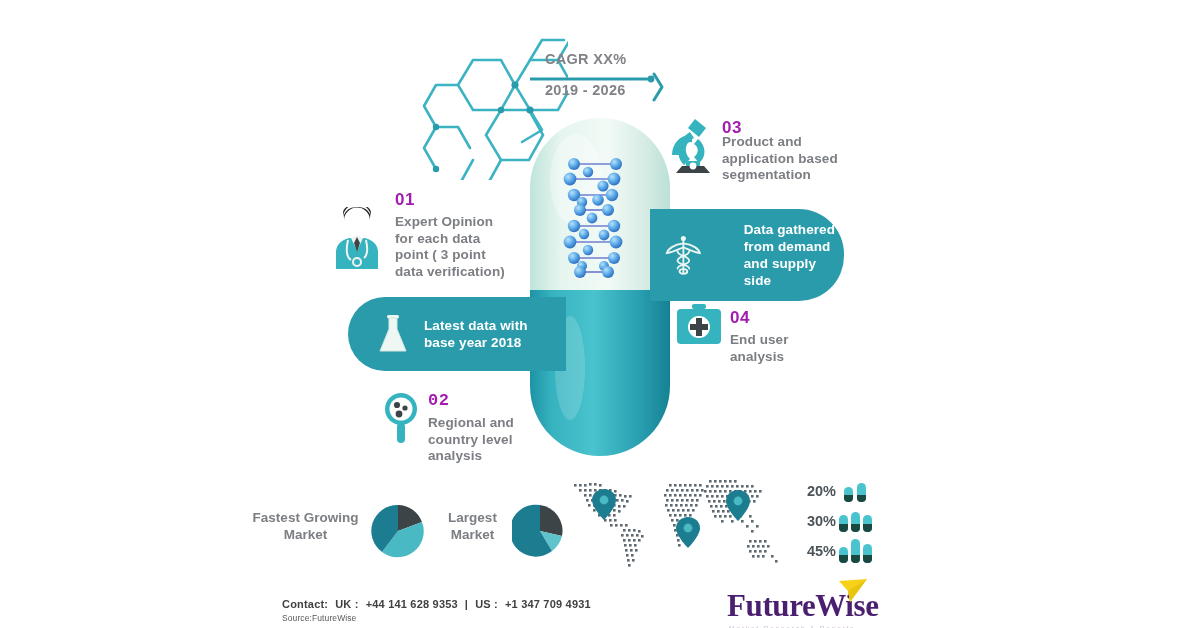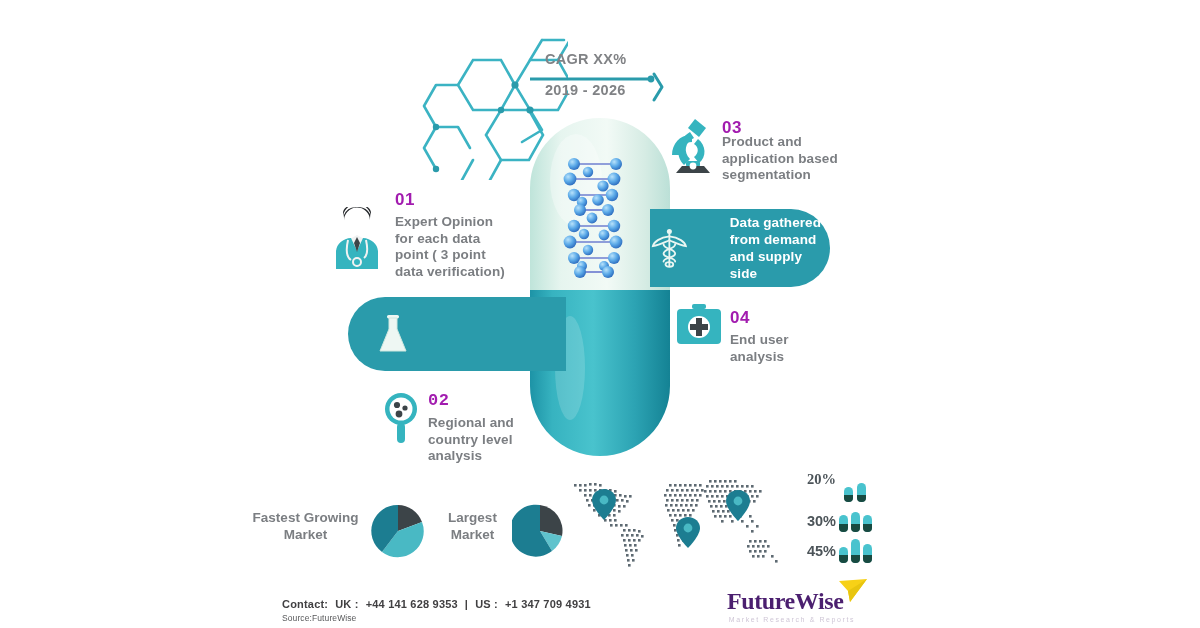--- a/index.html
+++ b/index.html
@@ -26,21 +26,21 @@
   .banner-left{border-radius:45px 0 0 45px;}
   .banner-txt{font-size:13.5px;font-weight:bold;color:#ffffff;line-height:17px;letter-spacing:.1px;}
 
   
   .mkt-label{font-size:13.5px;font-weight:bold;color:#7b7e82;line-height:17px;text-align:center;}
   .pct{font-size:14.5px;font-weight:bold;color:#4c5459;text-align:right;width:34px;}
 
   
   .contact{font-size:11px;font-weight:bold;color:#414042;letter-spacing:.2px;white-space:nowrap;}
   .source{font-size:8.5px;color:#58595b;letter-spacing:.1px;}
-  .logo-txt{font-family:"Liberation Serif", serif;font-size:24px;font-weight:bold;color:#4b1f6f;letter-spacing:-.4px;}
+  .logo-txt{font-family:"Liberation Serif", serif;font-size:31px;font-weight:bold;color:#4b1f6f;letter-spacing:-.4px;}
   .logo-tag{font-size:7px;color:#cfc6d6;letter-spacing:1.6px;white-space:nowrap;}
 </style>
 </head>
 <body>
 
 <div class="stage">
 
   <svg class="abs" style="left:418px;top:30px;" width="150" height="150" viewBox="0 0 150 150">
     <g fill="none" stroke="#3bb3c3" stroke-width="2.6" stroke-linecap="round">
       <polygon points="40,55 55,30 83,30 97,55 83,80 55,80"></polygon>
@@ -172,21 +172,21 @@
     <path d="M8,58 L42,58 L36,51 L14,51 Z" fill="#3c4448"></path>
     <circle cx="25" cy="51" r="3.4" fill="#ffffff"></circle>
   </svg>
   <div class="abs num" style="left:722px;top:119px;">03</div>
   <div class="abs" style="left:722px;top:134px;width:160px;">
     <div class="item-txt">Product and</div>
     <div class="item-txt">application based</div>
     <div class="item-txt">segmentation</div>
   </div>
 
-  <div class="abs banner banner-right" style="left:650px;top:209px;width:180px;height:78px;gap:31px;">
+  <div class="abs banner banner-right" style="left:650px;top:209px;width:180px;height:92px;padding-left:14px;gap:31px;">
     <svg width="40" height="44" viewBox="0 0 40 44">
       <g stroke="#eaf6f2" stroke-width="1.9" fill="none" stroke-linecap="round">
         <line x1="20" y1="6" x2="20" y2="40"></line>
         <path d="M20,10 C10,11 4,16 3,20 C10,19 15,16 20,14"></path>
         <path d="M20,10 C30,11 36,16 37,20 C30,19 25,16 20,14"></path>
         <path d="M14,18 C14,23 26,23 26,28 C26,32 14,32 14,36"></path>
         <path d="M26,18 C26,23 14,23 14,28 C14,32 26,32 26,36"></path>
         <ellipse cx="20" cy="39" rx="4" ry="2.4"></ellipse>
       </g>
       <circle cx="20" cy="5" r="2.6" fill="#eaf6f2"></circle>
@@ -199,20 +199,24 @@
   </div>
 
   <div class="abs banner banner-left" style="left:348px;top:297px;width:190px;height:74px;padding-left:28px;">
     <svg width="34" height="42" viewBox="0 0 34 42">
       <g fill="#eef7f3">
         <rect x="11" y="2" width="12" height="3.4" rx="1.6"></rect>
         <path d="M13,5 L21,5 L21,16 L30,38 L4,38 L13,16 Z"></path>
       </g>
       <path d="M13,5 L21,5 L21,16 L30,38 L4,38 L13,16 Z" fill="none" stroke="#cfe8e0" stroke-width="1"></path>
     </svg>
+    <div style="margin-left:14px;">
+      <div class="banner-txt">Latest data with</div>
+      <div class="banner-txt">base year 2018</div>
+    </div>
   </div>
 
   <svg class="abs" style="left:676px;top:303px;" width="46" height="42" viewBox="0 0 46 42">
     <rect x="16" y="1" width="14" height="5" rx="2" fill="#35b4bf"></rect>
     <rect x="1" y="6" width="44" height="35" rx="4" fill="#35b4bf"></rect>
     <circle cx="23" cy="24" r="11" fill="#ffffff"></circle>
     <path d="M20,15 L26,15 L26,21 L32,21 L32,27 L26,27 L26,33 L20,33 L20,27 L14,27 L14,21 L20,21 Z" fill="#3c4448"></path>
   </svg>
   <div class="abs num" style="left:730px;top:309px;">04</div>
   <div class="abs" style="left:730px;top:332px;width:150px;">
@@ -523,21 +527,21 @@
     <g>
       <path d="M122,45 C115,45 110,50 110,56 C110,64 122,76 122,76 C122,76 134,64 134,56 C134,50 129,45 122,45 Z" fill="#1c7d91"></path>
       <circle cx="122" cy="56" r="4.4" fill="#49b9c4"></circle>
     </g>
     <g>
       <path d="M172,18 C165,18 160,23 160,29 C160,37 172,49 172,49 C172,49 184,37 184,29 C184,23 179,18 172,18 Z" fill="#1c7d91"></path>
       <circle cx="172" cy="29" r="4.4" fill="#49b9c4"></circle>
     </g>
   </svg>
 
-  <div class="abs pct" style="left:802px;top:471px;font-family:Liberation Serif, serif;">20%</div>
+  <div class="abs pct" style="left:802px;top:483px;">20%</div>
   <svg class="abs" style="left:843px;top:478px;" width="26" height="24" viewBox="0 0 26 24">
     <rect x="1" y="9" width="9" height="15" rx="4.5" fill="#49c3ce"></rect>
     <rect x="14" y="5" width="9" height="19" rx="4.5" fill="#49c3ce"></rect>
     <path d="M1,17 L10,17 L10,20 A4,4 0 0 1 6,24 L5,24 A4,4 0 0 1 1,20 Z" fill="#184a41"></path>
     <path d="M14,17 L23,17 L23,20 A4,4 0 0 1 19,24 L18,24 A4,4 0 0 1 14,20 Z" fill="#184a41"></path>
   </svg>
 
   <div class="abs pct" style="left:802px;top:513px;">30%</div>
   <svg class="abs" style="left:838px;top:508px;" width="36" height="24" viewBox="0 0 36 24">
     <rect x="1" y="7" width="9" height="17" rx="4.5" fill="#49c3ce"></rect>

